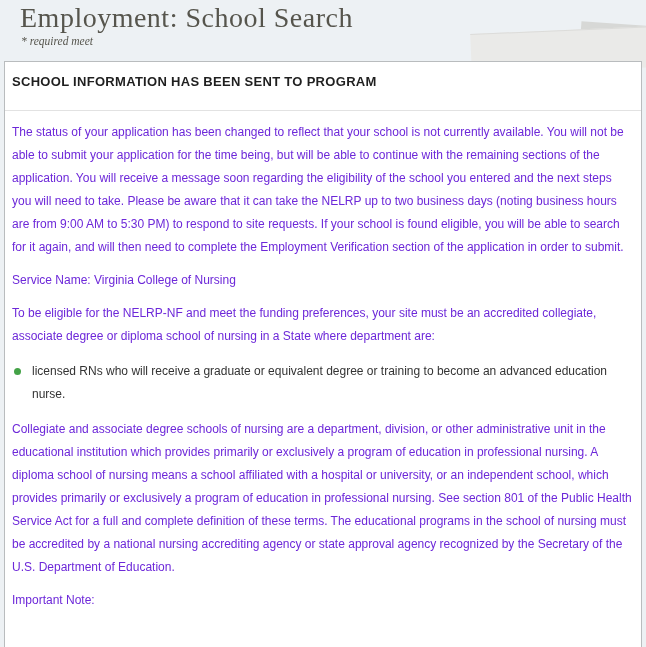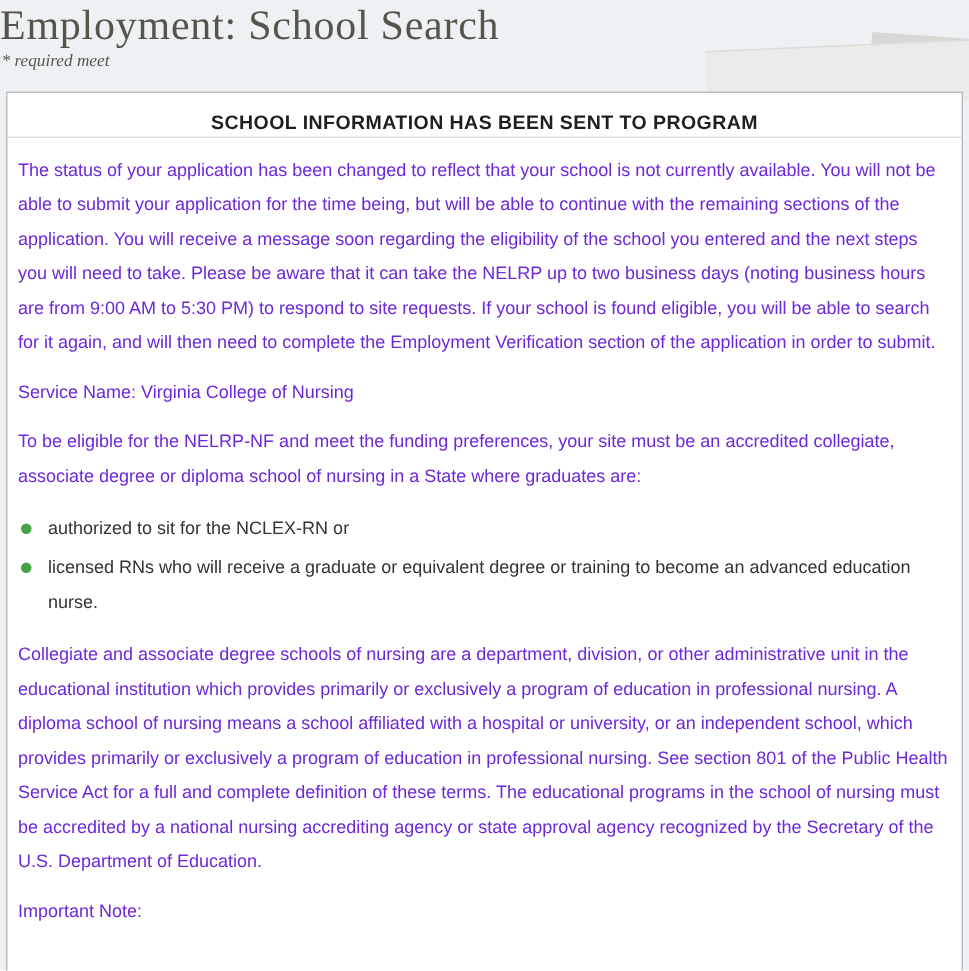--- a/index.html
+++ b/index.html
@@ -5,21 +5,21 @@
   html, body { margin:0; padding:0; }
   body {
     width: 646px; height: 647px;
     background: #edf1f4;
     font-family: "Liberation Sans", sans-serif;
     overflow: hidden;
     position: relative;
   }
 
   
-  .page-header { position: relative; padding: 2px 0 0 0; z-index: 0; }
+  .page-header { position: relative; padding: 2px 0 0 20px; z-index: 0; }
   .page-title {
     font-family: "Liberation Serif", "DejaVu Serif", serif;
     font-weight: normal;
     font-size: 28px;
     color: #56554d;
     margin: 0;
     letter-spacing: 0.5px;
   }
   .required-note {
     font-family: "Liberation Serif", "DejaVu Serif", serif;
@@ -54,22 +54,21 @@
     background: #ffffff;
     border: 1px solid #b9bcbe;
     padding: 8px 7px 10px 7px;
     overflow: hidden;
   }
   .panel-heading {
     font-size: 13px;
     font-weight: bold;
     color: #1f1f1f;
     letter-spacing: 0.3px;
-    margin: 4px 0 2px 0;
-    text-align: center;
+    margin: 4px 0 21px 0;
   }
   .panel-rule {
     border: none;
     border-top: 1px solid #e2e2e2;
     margin: 0 -7px 2px -7px;
   }
   .panel p {
     font-size: 12px;
     line-height: 23px;
     color: #6d28d9;
@@ -109,27 +108,23 @@
 <div class="panel">
   <h2 class="panel-heading">SCHOOL INFORMATION HAS BEEN SENT TO PROGRAM</h2>
   <hr class="panel-rule">
 
   <p>The status of your application has been changed to reflect that your school is not currently available. You will not be able to submit your application for the time being, but will be able to continue with the remaining sections of the application. You will receive a message soon regarding the eligibility of the school you entered and the next steps you will need to take. Please be aware that it can take the NELRP up to two business days (noting business hours are from 9:00 AM to 5:30 PM) to respond to site requests. If your school is found eligible, you will be able to search for it again, and will then need to complete the Employment Verification section of the application in order to submit.</p>
 
   <p class="school-lines">
     <span>Service Name: Virginia College of Nursing</span><br>
   </p>
 
-  <p>To be eligible for the NELRP-NF and meet the funding preferences, your site must be an accredited collegiate, associate degree or diploma school of nursing in a State where graduates are:</p>
+  <p>To be eligible for the NELRP-NF and meet the funding preferences, your site must be an accredited collegiate, associate degree or diploma school of nursing in a State where department are:</p>
 
   <ul class="green-list">
-    <li>
-      <span class="bullet-dot"></span>
-      <span>authorized to sit for the NCLEX-RN or</span>
-    </li>
     <li>
       <span class="bullet-dot"></span>
       <span>licensed RNs who will receive a graduate or equivalent degree or training to become an advanced education nurse.</span>
     </li>
   </ul>
 
   <p>Collegiate and associate degree schools of nursing are a department, division, or other administrative unit in the educational institution which provides primarily or exclusively a program of education in professional nursing. A diploma school of nursing means a school affiliated with a hospital or university, or an independent school, which provides primarily or exclusively a program of education in professional nursing. See section 801 of the Public Health Service Act for a full and complete definition of these terms. The educational programs in the school of nursing must be accredited by a national nursing accrediting agency or state approval agency recognized by the Secretary of the U.S. Department of Education.</p>
 
   <p>Important Note:</p>
 

